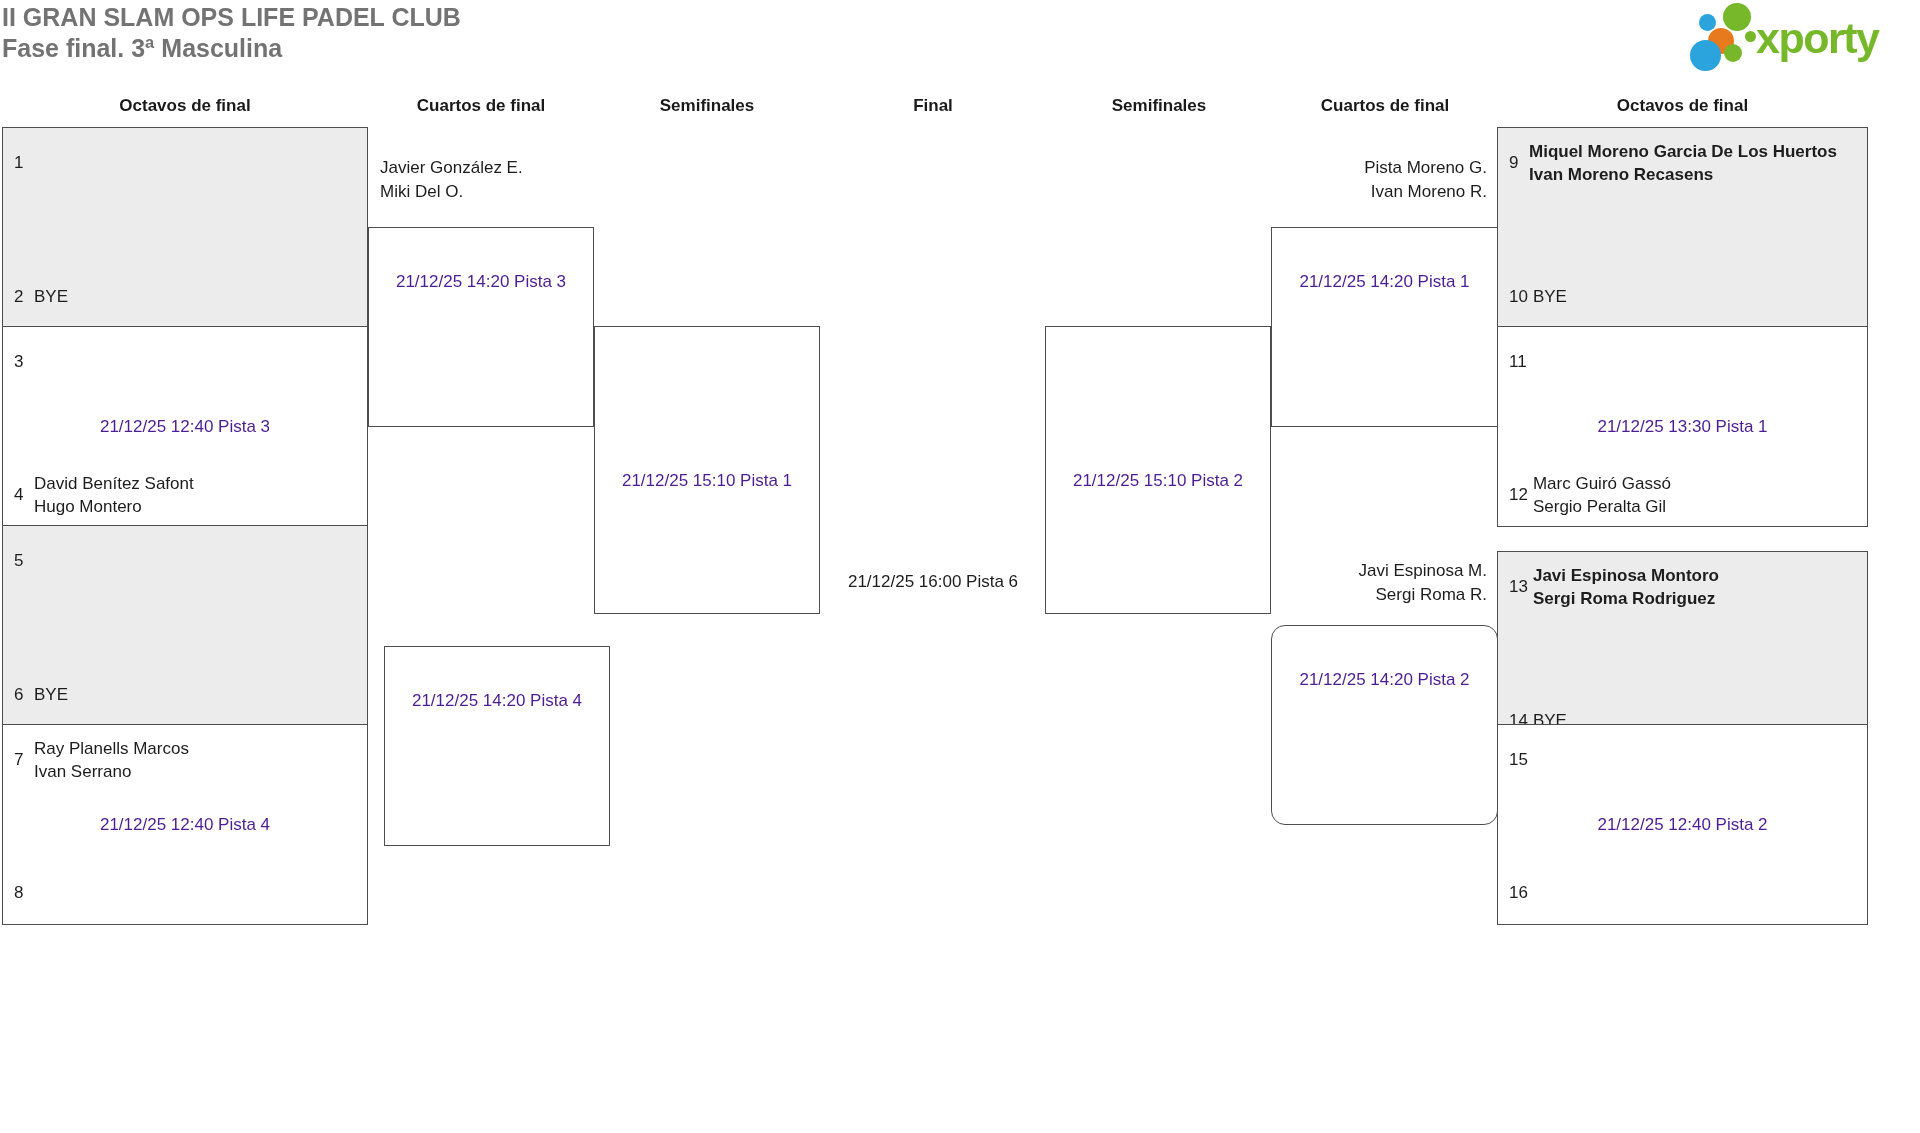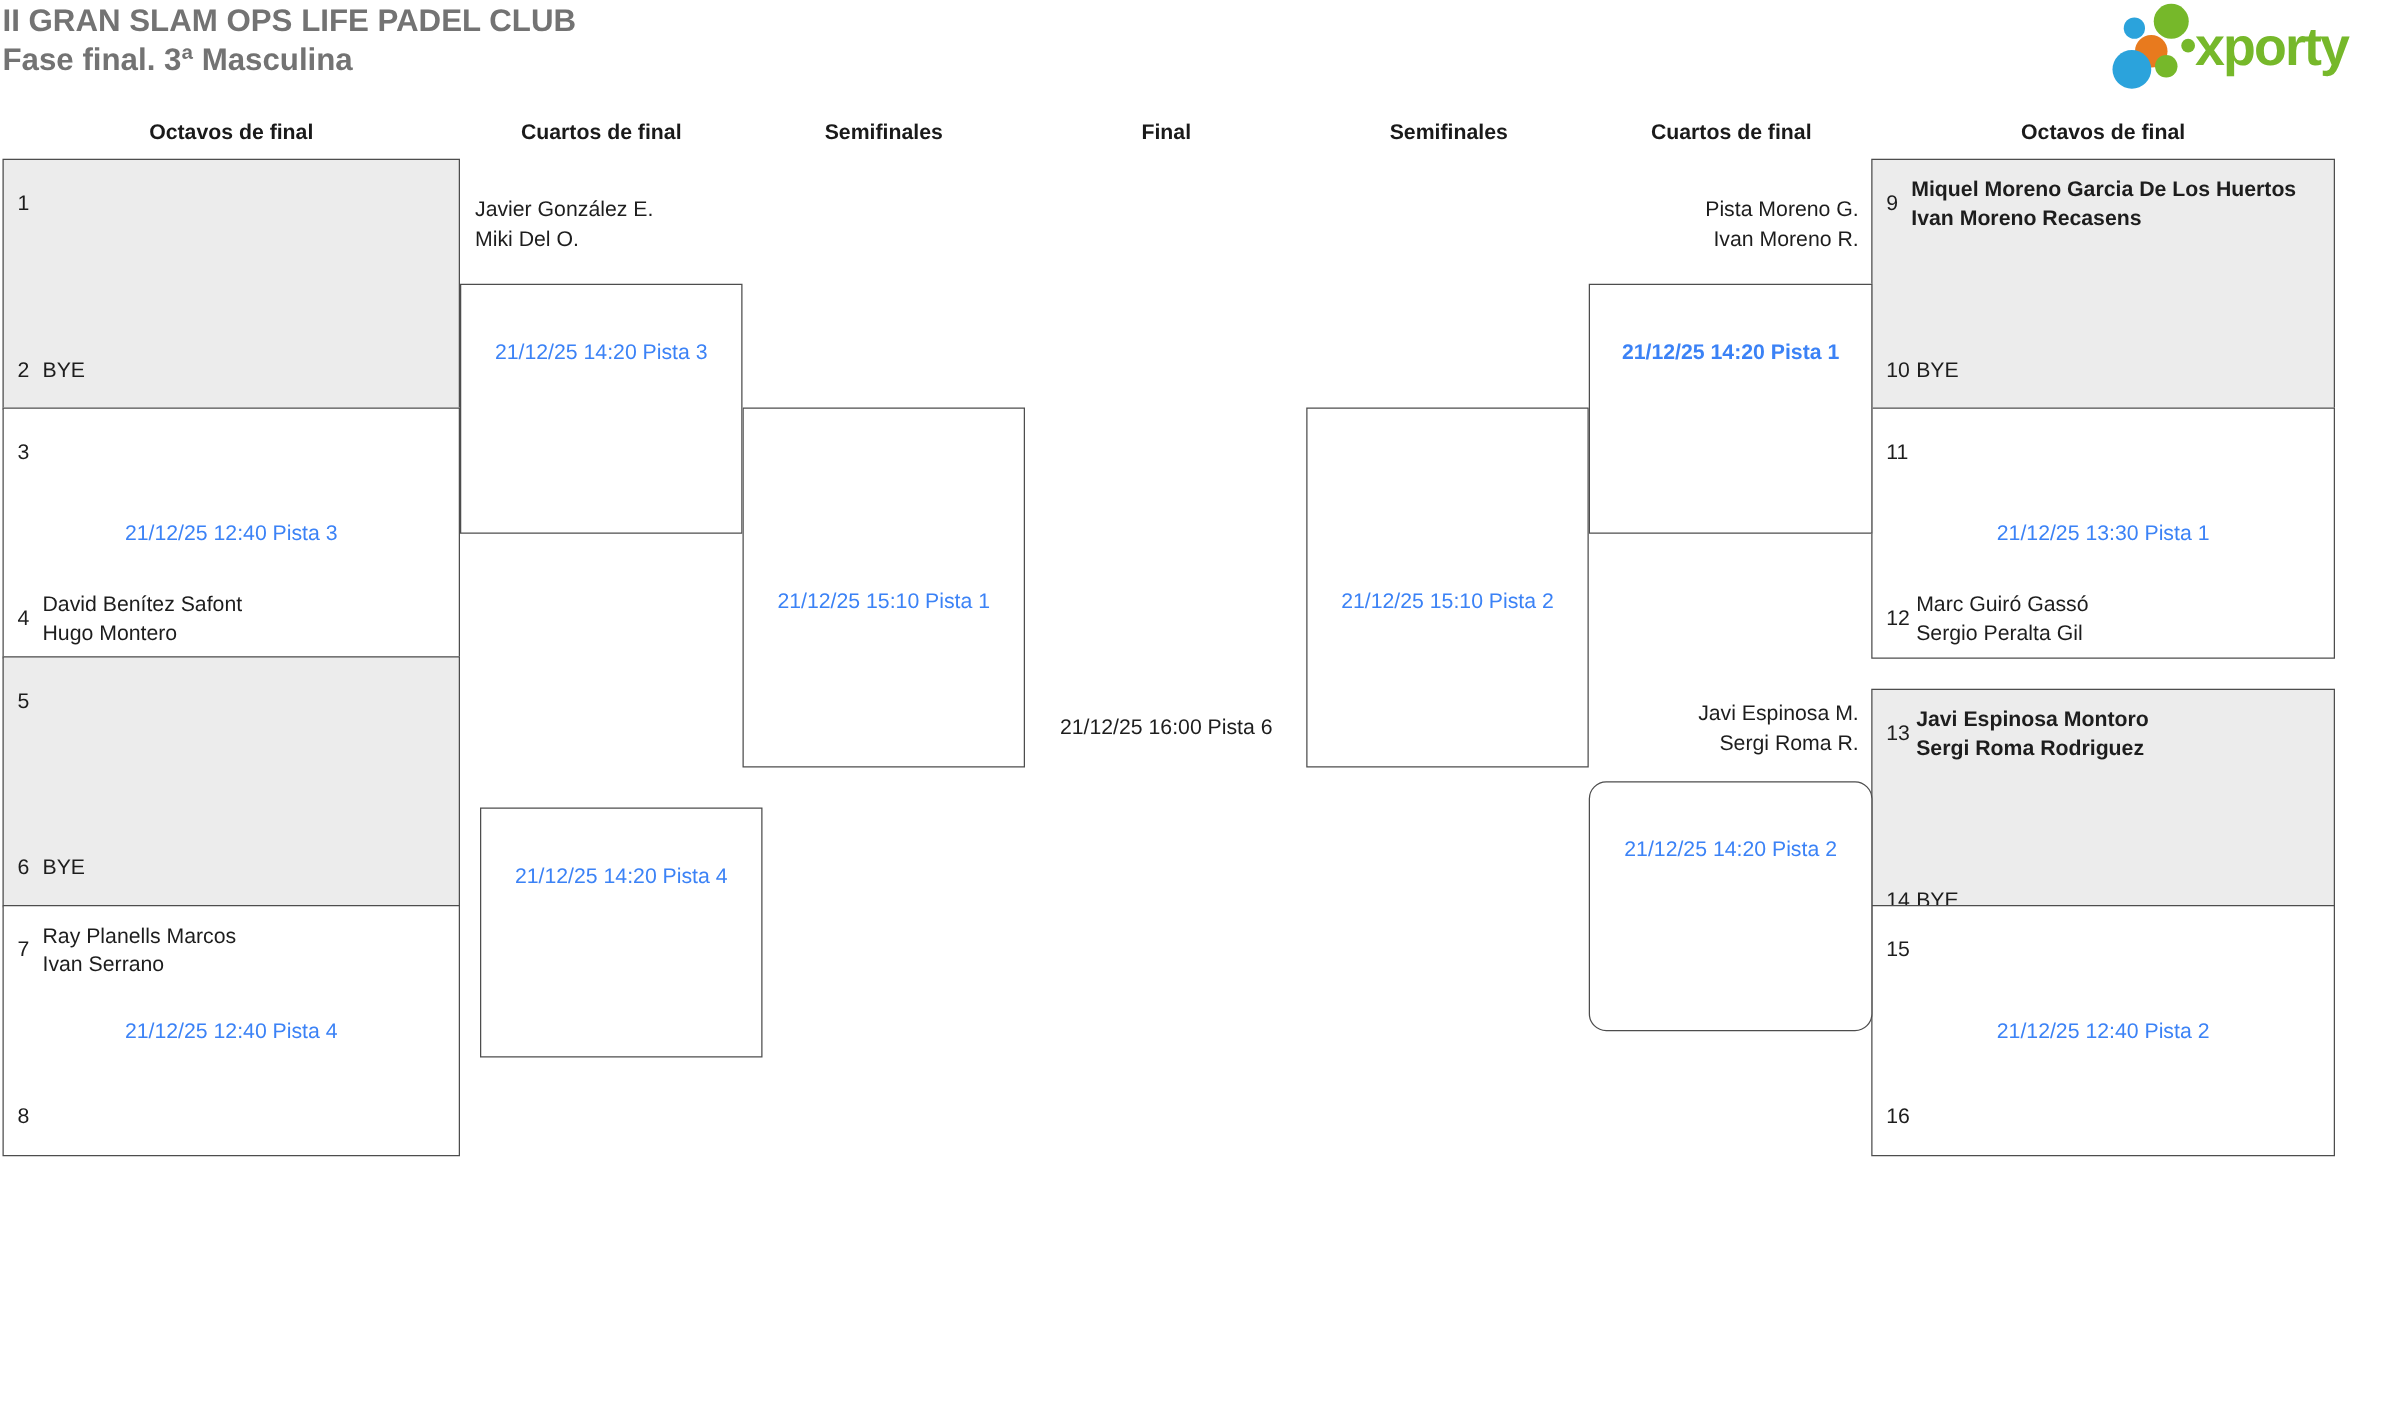--- a/index.html
+++ b/index.html
@@ -22,21 +22,21 @@
   .obox.shaded{background:#ececec;}
   .qbox{height:200px;}
   .sbox{height:288px;}
   .slot{position:absolute;left:11px;right:4px;display:flex;align-items:center;gap:5px;}
   .slot-top{top:35px;transform:translateY(-50%);}
   .slot-bot{top:168px;transform:translateY(-50%);}
   .seed{min-width:15px;font-size:17px;color:#1d1d1d;flex:0 0 auto;}
   .names{display:flex;flex-direction:column;}
   .nl{display:block;font-size:17px;line-height:23px;white-space:nowrap;}
   .shaded .slot-top .names .nl{font-weight:600;}
-  .mtime{position:absolute;left:0;right:0;text-align:center;font-size:17px;white-space:nowrap;color:#3b82f6;}
+  .mtime{position:absolute;left:0;right:0;text-align:center;font-size:17px;white-space:nowrap;color:#4c1d95;}
   .otime{top:100px;transform:translateY(-50%);}
   .qtime{top:54px;transform:translateY(-50%);}
   .stime{top:154px;transform:translateY(-50%);}
   
   .adv{position:absolute;}
   .adv .nl{line-height:24px;}
   .adv-right{text-align:right;}
   
   .ftime{position:absolute;left:820px;width:226px;top:572px;text-align:center;font-size:17px;white-space:nowrap;}
 </style>
@@ -184,21 +184,21 @@
     <div class="mtime qtime">21/12/25 14:20 Pista 3</div>
   </div>
   <div class="qbox" style="left:368px;top:646px;width:226px;margin-left:16px;">
     <div class="mtime qtime">21/12/25 14:20 Pista 4</div>
   </div>
 
   <div class="adv adv-right" style="left:1272px;top:156px;width:215px;">
     <span class="nl">Pista Moreno G.</span>
     <span class="nl">Ivan Moreno R.</span>
   </div>
-  <div class="qbox" style="left:1271px;top:227px;width:227px;font-weight:bold;">
+  <div class="qbox" style="left:1271px;top:227px;width:227px;">
     <div class="mtime qtime">21/12/25 14:20 Pista 1</div>
   </div>
   <div class="adv adv-right" style="left:1272px;top:559px;width:215px;">
     <span class="nl">Javi Espinosa M.</span>
     <span class="nl">Sergi Roma R.</span>
   </div>
   <div class="qbox" style="left:1271px;top:625px;width:227px;border-radius:14px;">
     <div class="mtime qtime">21/12/25 14:20 Pista 2</div>
   </div>
 

